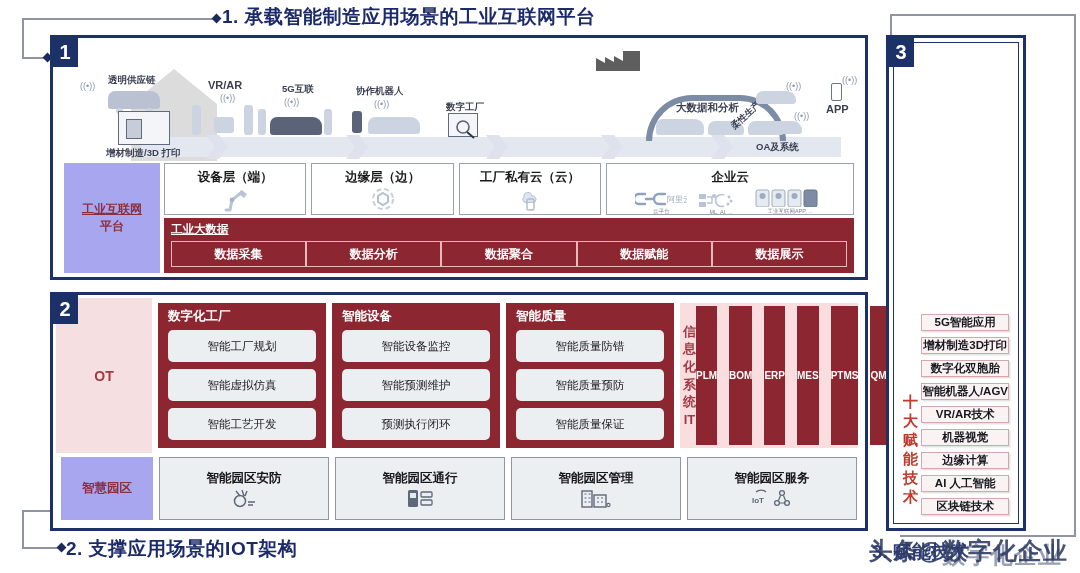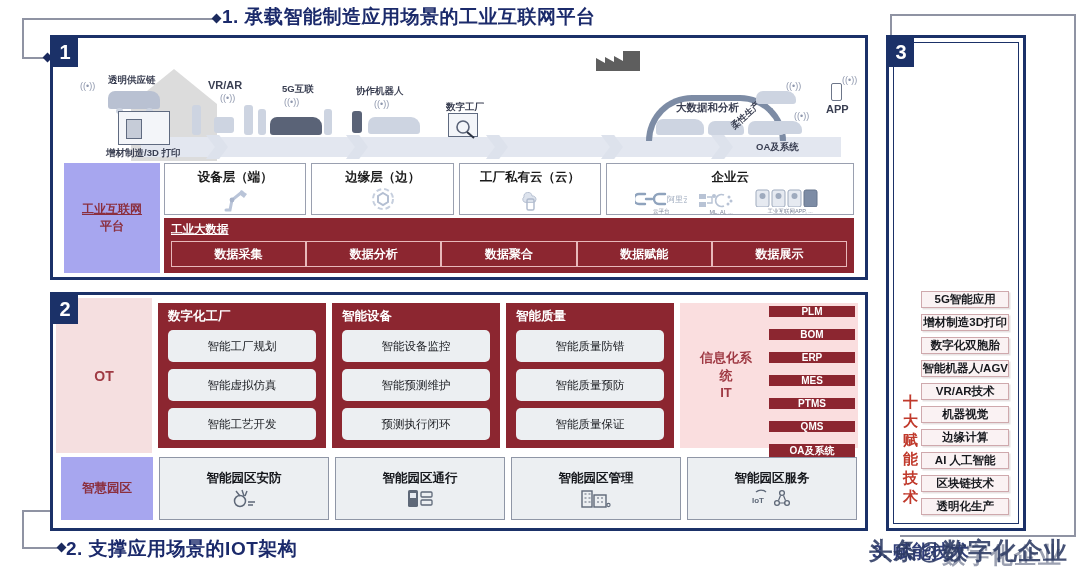--- a/index.html
+++ b/index.html
@@ -165,21 +165,21 @@
   }
 
   .it-block {
     width: 178px; display:flex; background:#fadedf; padding: 3px;
   }
   .it-tag {
     flex: 1.05; display:flex; align-items:center; justify-content:center;
     text-align:center; font-size:13px; font-weight:bold; color:#9f3a44;
     line-height:1.35;
   }
-  .it-list { flex: 1.05; display:flex; flex-direction:column; gap:12px; }
+  .it-list { flex: 1.05; display:flex; flex-direction:row; gap:12px; }
   .it-item {
     flex:1; background:#8c2630; color:#fff;
     font-size:10px; font-weight:bold;
     display:flex; align-items:center; justify-content:center;
   }
 
   .park-row {
     flex:1; display:flex; gap:6px; padding: 4px 5px 5px 5px;
   }
   .park-tag {
@@ -542,21 +542,20 @@
       <div class="tech-list">
         <div class="tech-item">5G智能应用</div>
         <div class="tech-item">增材制造3D打印</div>
         <div class="tech-item">数字化双胞胎</div>
         <div class="tech-item">智能机器人/AGV</div>
         <div class="tech-item">VR/AR技术</div>
         <div class="tech-item">机器视觉</div>
         <div class="tech-item">边缘计算</div>
         <div class="tech-item">AI 人工智能</div>
         <div class="tech-item">区块链技术</div>
-        <div class="tech-item">透明化生产</div>
       </div>
     </div>
   </div>
   <div class="badge" style="left:888px; top:37px;">3</div>
 
   <div class="watermark2">数字化企业</div>
   <div class="watermark">头条@数字化企业</div>
 
 </div>
 

